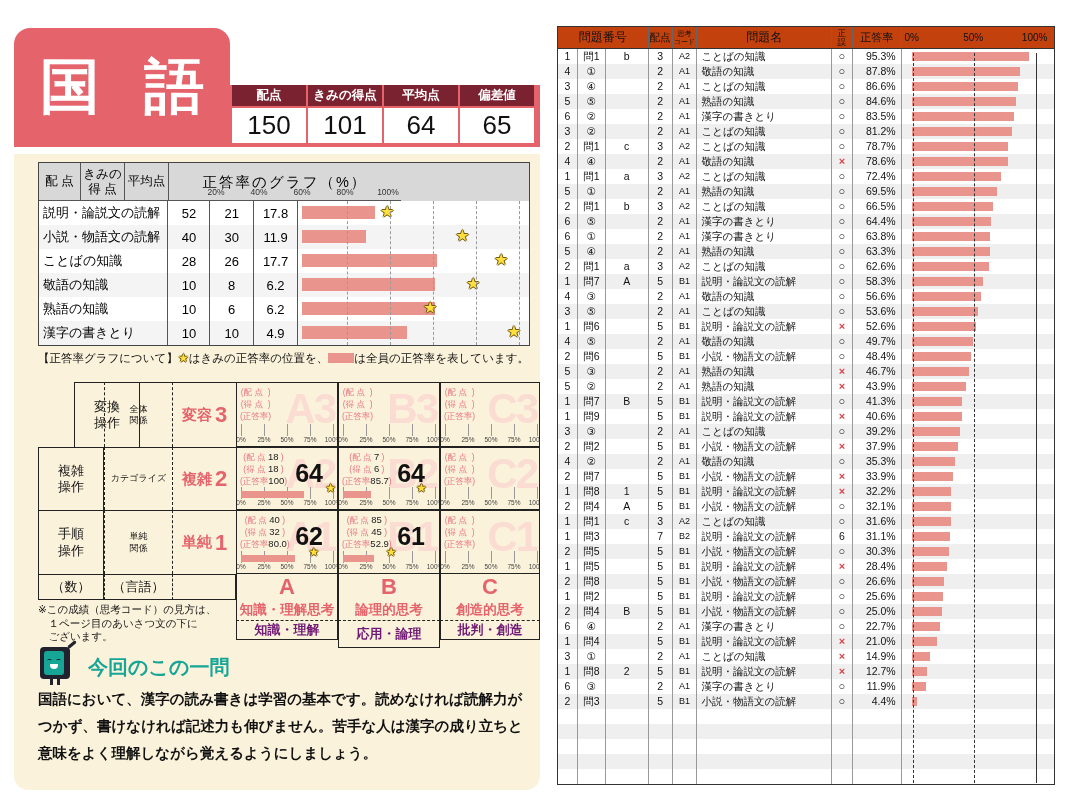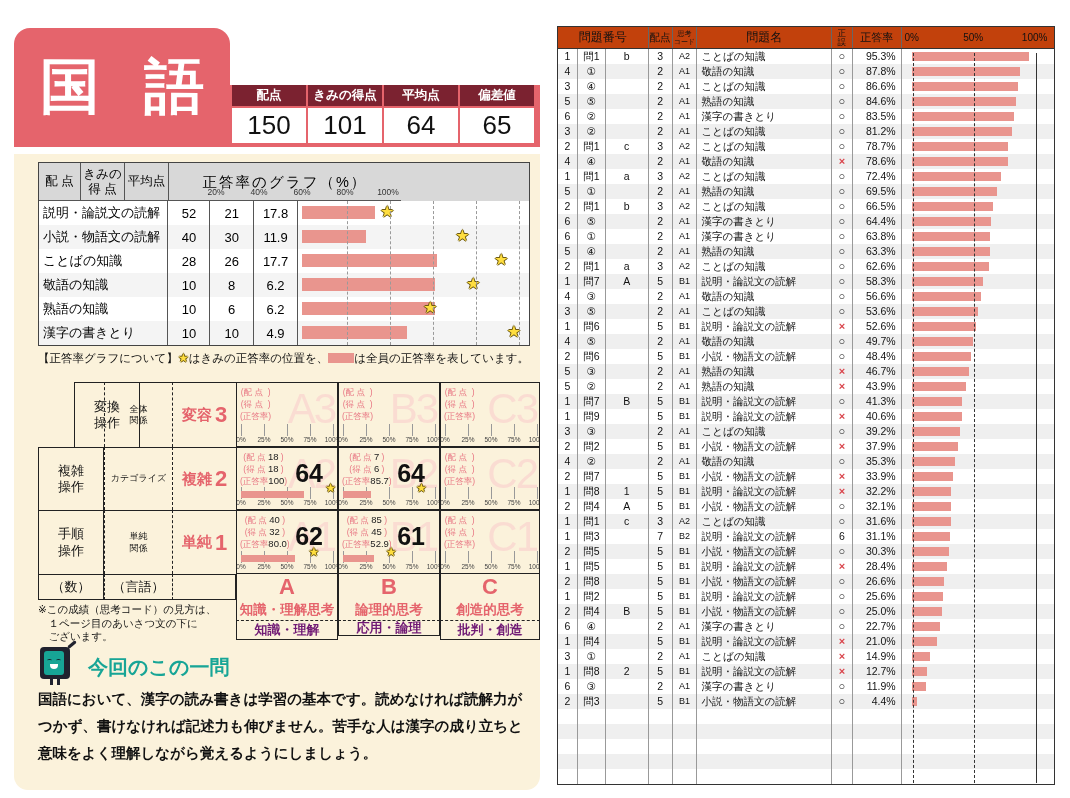--- a/index.html
+++ b/index.html
@@ -44,21 +44,21 @@
 
   #graph-note { position:absolute; left:24px; top:197px; width:500px; font-size:11.5px; color:#111; }
   .note-star { color:var(--star); text-shadow:-1px 0 #6e5a10,1px 0 #6e5a10,0 -1px #6e5a10,0 1px #6e5a10; font-size:12px;}
   .note-swatch { display:inline-block; width:26px; height:10px; background:var(--bar); vertical-align:-1px; }
 
   
   #matrix { position:absolute; left:24px; top:228px; width:502px; height:258px; font-size:13px; }
   .mx-cell { position:absolute; display:flex; align-items:center; justify-content:center; text-align:center; line-height:1.25; color:#111; }
   .mx-left-border { border:1.5px solid #222; }
   .mx-chart { border:1px solid #222; background:var(--cream); overflow:hidden; }
-  .mx-watermark { position:absolute; right:2px; top:0px; font-size:42px; font-weight:normal; color:var(--watermark); letter-spacing:-2px; }
+  .mx-watermark { position:absolute; right:2px; top:0px; font-size:42px; font-weight:bold; color:var(--watermark); letter-spacing:-2px; }
   .mx-labels { position:absolute; left:3px; top:3px; font-size:8.5px; color:var(--pinktext); line-height:11px; white-space:nowrap; }
   .mx-labels b { color:#222; font-weight:normal; font-size:9.5px; }
   .mx-score { position:absolute; right:14px; top:10px; font-size:25px; font-weight:bold; color:#111; }
   .mx-axis { position:absolute; left:4px; bottom:9px; width:92px; height:13px; }
   .mx-axis i { position:absolute; top:0; width:1px; height:12px; background:#999; }
   .mx-axis em { position:absolute; top:12px; transform:translateX(-50%); font-style:normal; font-size:6.5px; color:#444; }
   .mx-bar { position:absolute; left:4px; bottom:11px; height:7px; background:var(--bar); }
   .mx-star { position:absolute; bottom:13px; font-size:12px; color:var(--star);
     text-shadow:-1px 0 #6e5a10,1px 0 #6e5a10,0 -1px #6e5a10,0 1px #6e5a10; }
   .mx-levelname { color:var(--salmon); font-weight:bold; font-size:15px; }
@@ -436,21 +436,21 @@
       </div>
       <div class="mx-cell " style="left:198px;top:238px;width:102px;height:20px;border-left:1px solid #222;border-right:1px solid #222;border-top:1.5px dashed #222;border-bottom:1.5px solid #222;">
         <span class="mx-blackname">知識・理解</span>
       </div>
       <div class="mx-cell " style="left:300px;top:192px;width:102px;height:26px;border-left:1px solid #222;border-right:1px solid #222;">
         <span class="mx-letter">B</span>
       </div>
       <div class="mx-cell " style="left:300px;top:218px;width:102px;height:20px;border-left:1px solid #222;border-right:1px solid #222;">
         <span class="mx-redname">論理的思考</span>
       </div>
-      <div class="mx-cell " style="left:300px;top:238px;width:102px;height:16px;border-left:1px solid #222;border-right:1px solid #222;border-top:1.5px dashed #222;border-bottom:1.5px solid #222;">
+      <div class="mx-cell " style="left:300px;top:238px;width:102px;height:28px;border-left:1px solid #222;border-right:1px solid #222;border-top:1.5px dashed #222;border-bottom:1.5px solid #222;">
         <span class="mx-blackname">応用・論理</span>
       </div>
       <div class="mx-cell " style="left:402px;top:192px;width:100px;height:26px;border-left:1px solid #222;border-right:1px solid #222;">
         <span class="mx-letter">C</span>
       </div>
       <div class="mx-cell " style="left:402px;top:218px;width:100px;height:20px;border-left:1px solid #222;border-right:1px solid #222;">
         <span class="mx-redname">創造的思考</span>
       </div>
       <div class="mx-cell " style="left:402px;top:238px;width:100px;height:20px;border-left:1px solid #222;border-right:1px solid #222;border-top:1.5px dashed #222;border-bottom:1.5px solid #222;">
         <span class="mx-blackname">批判・創造</span>

